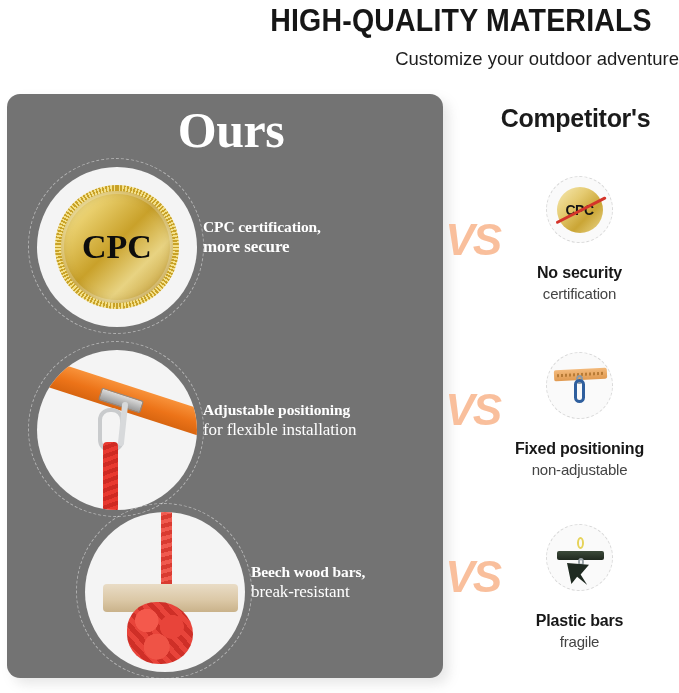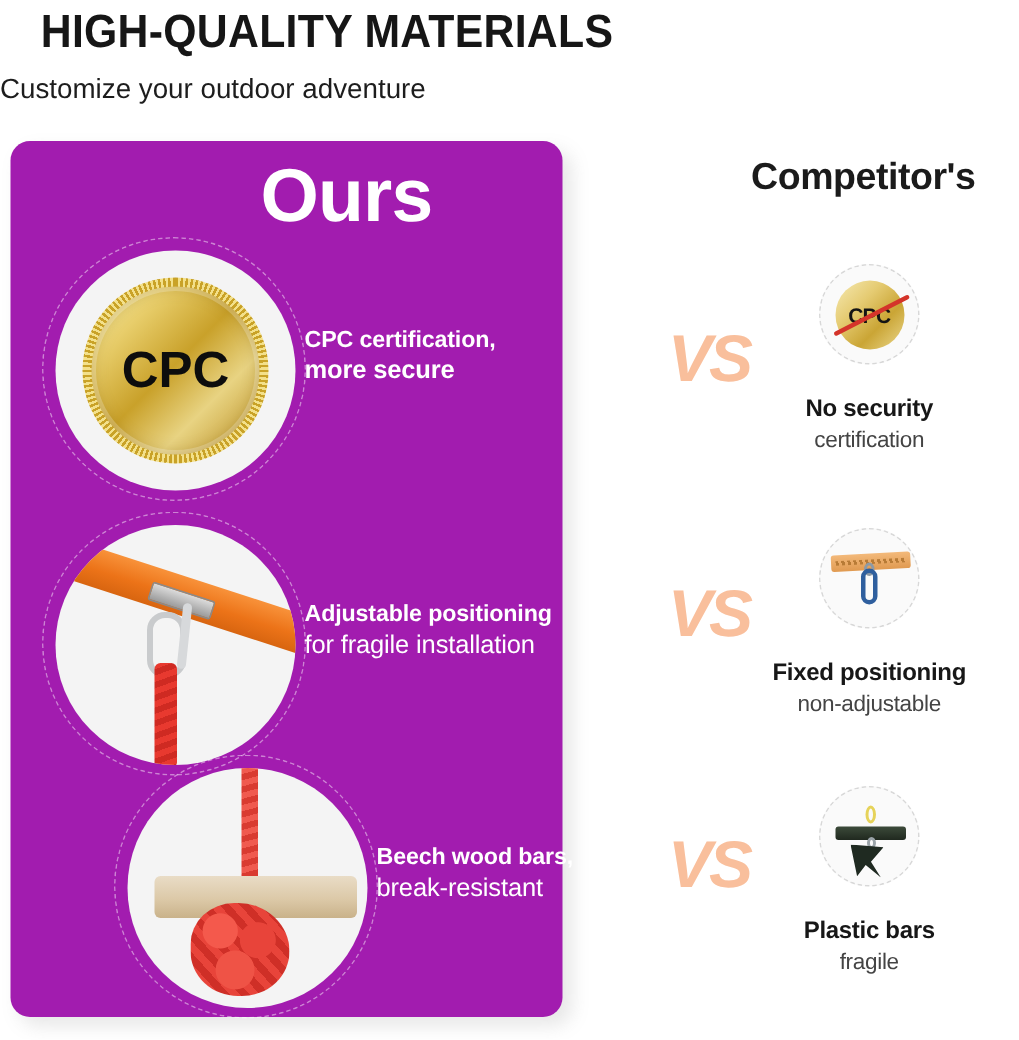--- a/index.html
+++ b/index.html
@@ -14,21 +14,21 @@
     position: relative;
     overflow: hidden;
     -webkit-font-smoothing: antialiased;
   }
 
   
   .header {
     position: absolute;
     top: 0; left: 0;
     width: 679px;
-    text-align: left;
+    text-align: right;
   }
   .header-title {
     margin: 0;
     padding-top: 4px;
     font-family: "Liberation Sans Narrow", "Liberation Sans", sans-serif;
     font-size: 31px;
     font-weight: bold;
     letter-spacing: 0.2px;
     color: #161616;
     transform: scaleX(0.92);
@@ -41,25 +41,26 @@
     font-weight: normal;
     color: #1d1d1d;
     line-height: 22px;
   }
 
   
   .ours-panel {
     position: absolute;
     left: 7px;
     top: 94px;
-    width: 368px;
+    width: 436px;
     height: 584px;
-    background: #a21caf;
+    background: #737373;
     border-radius: 13px;
     box-shadow: 6px 6px 12px rgba(120,120,120,0.18);
+    font-family: Liberation Serif, serif;
   }
   .ours-title {
     position: absolute;
     left: 0; top: 8px;
     width: 448px;
     text-align: center;
     color: #ffffff;
     font-size: 50px;
     font-weight: bold;
     letter-spacing: -0.5px;
@@ -414,21 +415,21 @@
       <div class="photo-circle">
         <div class="strap"></div>
         <div class="buckle"></div>
         <div class="carabiner"></div>
         <div class="carab-bar"></div>
         <div class="rope-v"></div>
       </div>
     </div>
     <div class="ours-text">
       <div class="l1">Adjustable positioning</div>
-      <div class="l2">for fragile installation</div>
+      <div class="l2">for flexible installation</div>
     </div>
   </div>
 
   <div class="ours-row r3">
     <div class="photo-wrap">
       <div class="photo-ring"></div>
       <div class="photo-circle">
         <div class="rope-top"></div>
         <div class="wood-bar"></div>
         <div class="knot"></div>

